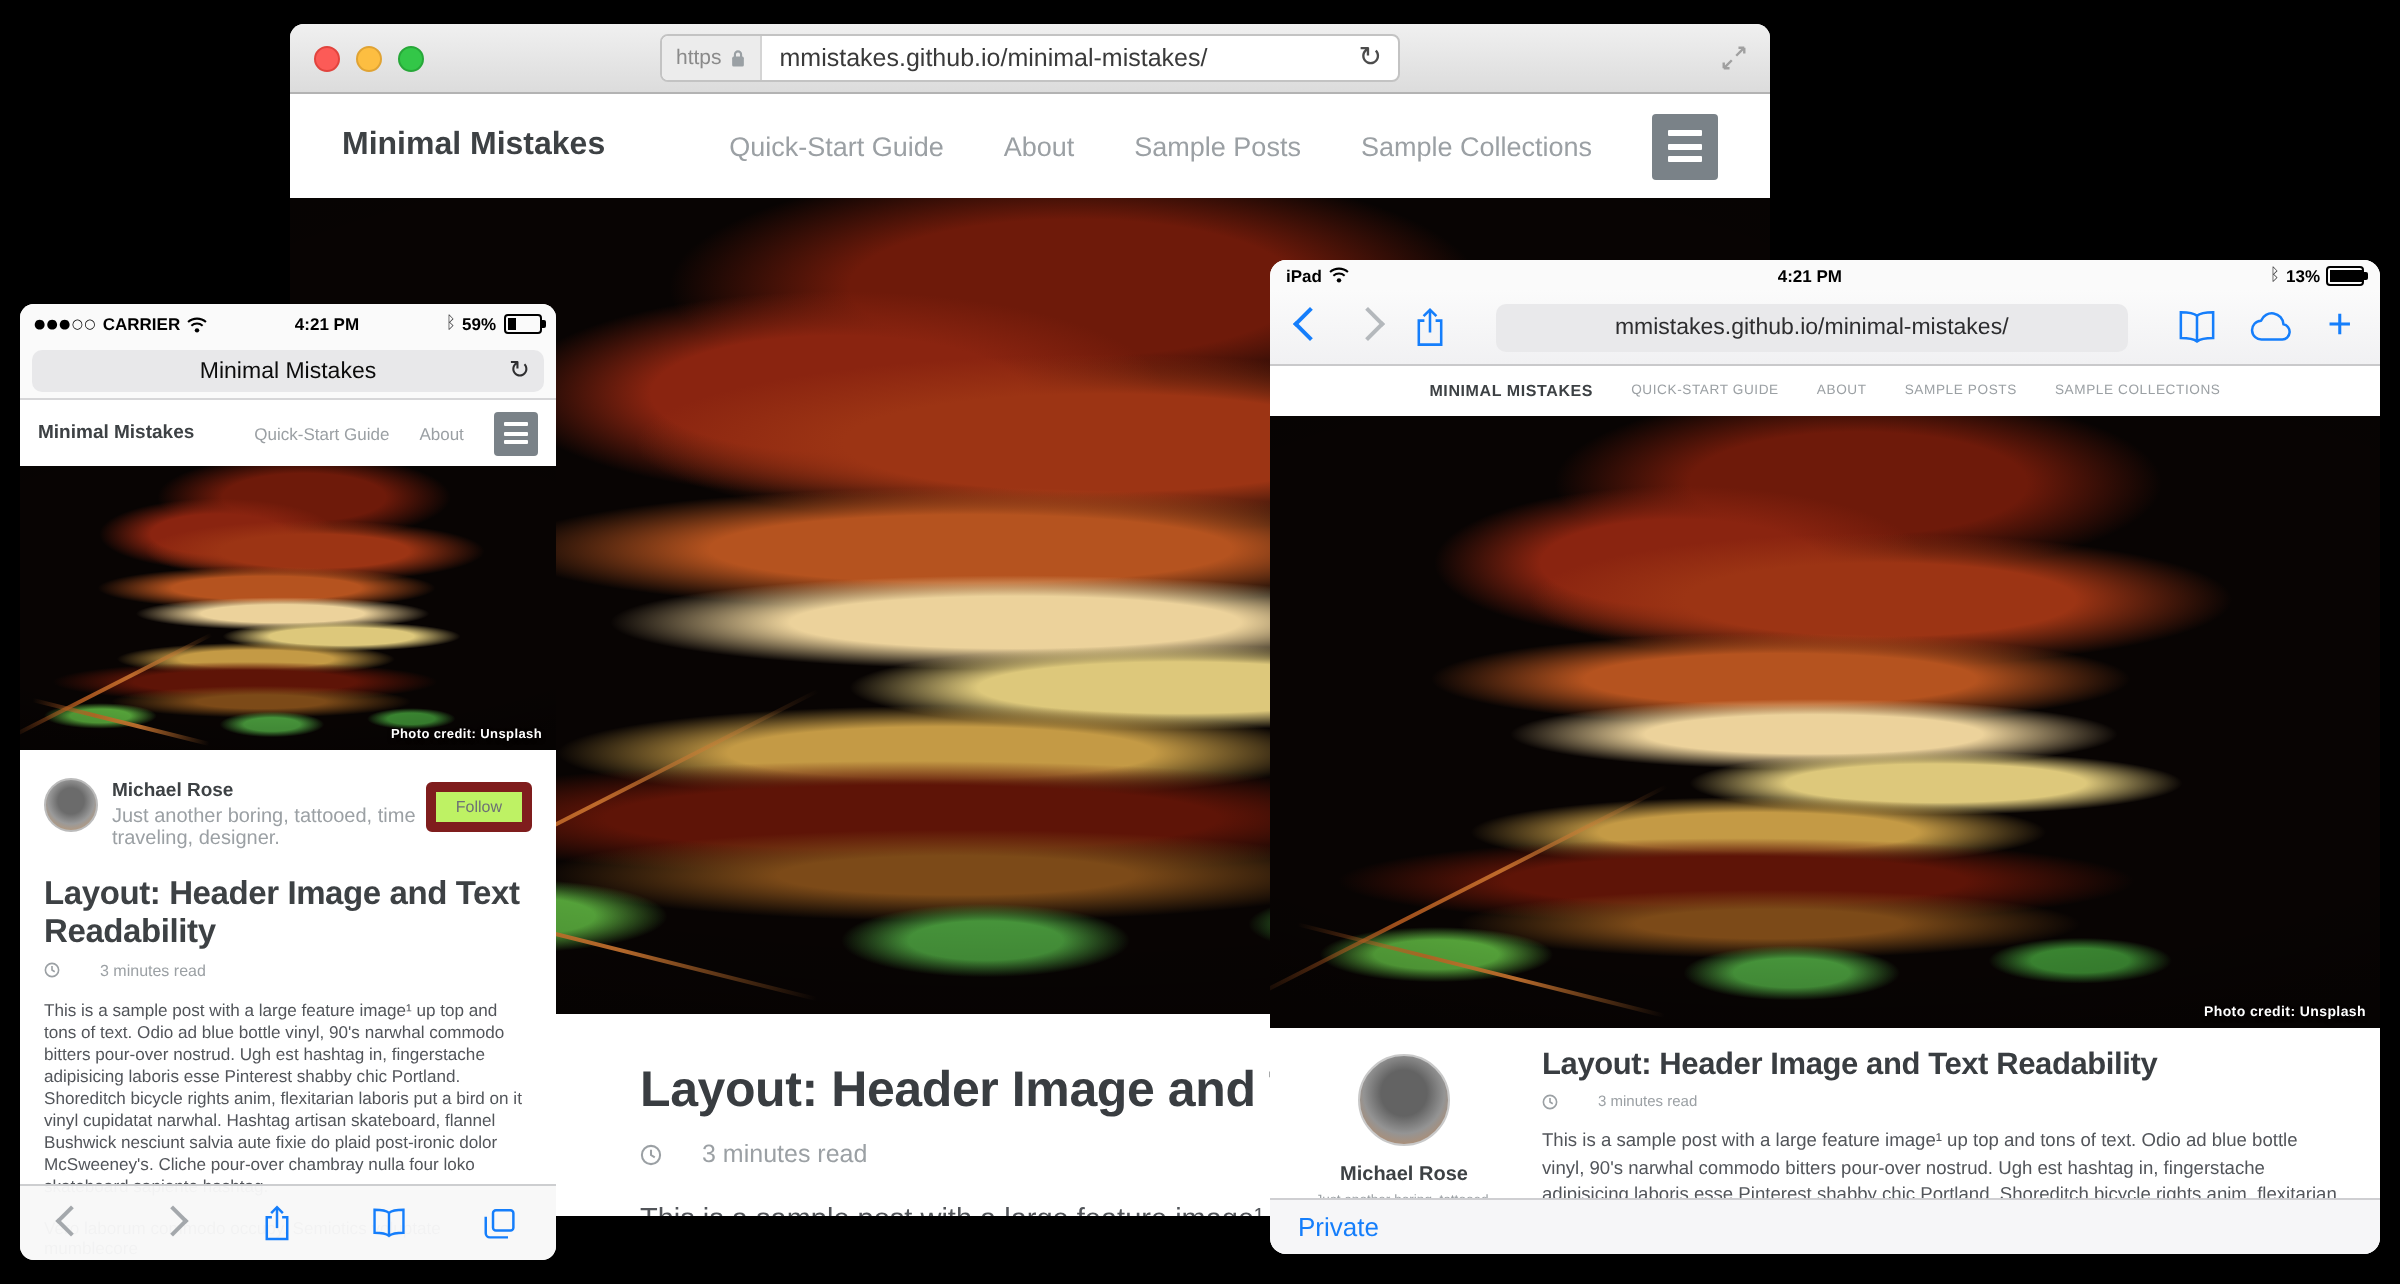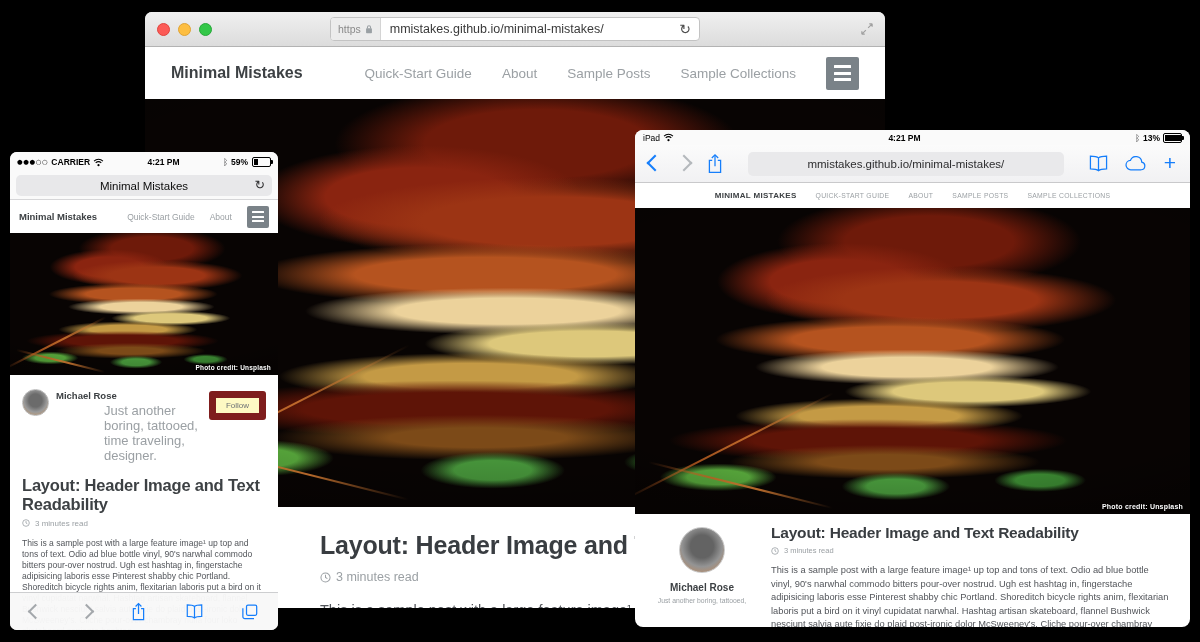--- a/index.html
+++ b/index.html
@@ -61,21 +61,21 @@
   .fs-btn{margin-left:auto;opacity:.8;}
   .d-nav{height:52px;display:flex;align-items:center;padding:0 26px;background:#fff;}
   .d-brand{font-weight:bold;font-size:16px;color:#3d4144;margin-right:62px;}
   .d-link{font-size:13.5px;color:#9ba0a4;margin-right:30px;}
   .d-menu{margin-left:auto;width:33px;height:33px;gap:3.5px;}
   .d-menu i{width:17px;height:3px;}
   .d-image{height:408px;}
   .d-image .photo-credit{font-size:8px;}
   .d-article{padding:24px 0 0 175px;}
   .d-title{font-size:25px;font-weight:bold;color:#393d41;white-space:nowrap;letter-spacing:-.2px;}
-  .meta-row{display:flex;align-items:center;gap:5px;color:#9ba0a4;}
+  .meta-row{display:flex;align-items:center;gap:20px;color:#9ba0a4;}
   .d-meta{margin-top:10px;font-size:12.5px;}
   .d-body{margin-top:15px;font-size:14.5px;line-height:1.58;color:#52555a;width:585px;}
 
   
   .iphone{left:10px;top:152px;width:268px;height:478px;background:#fff;border-radius:7px;overflow:hidden;z-index:3;}
   .ip-status{height:20px;display:flex;align-items:center;padding:0 7px;font-size:8.5px;font-weight:bold;color:#000;background:#fafafa;}
   .ip-status .dots{font-size:6.5px;letter-spacing:.6px;margin-right:3px;}
   .ip-status .mid{flex:1;text-align:center;}
   .ip-rt{display:flex;align-items:center;gap:3px;}
   .bt{font-weight:normal;color:#3c3c3e;font-size:8.5px;}
@@ -92,34 +92,34 @@
   .ip-menu i{width:12px;height:2px;}
   .ip-image{height:142px;}
   .ip-image .photo-credit{font-size:6.5px;}
   .ip-content{padding:14px 12px 0;}
   .author-row{display:flex;align-items:flex-start;}
   .ip-avatar{width:25px;height:25px;border-radius:50%;flex:none;
     background:radial-gradient(circle at 50% 42%,#6b6b6b 0 34%,#9a9a9a 60%,#c96 96%);
     border:.5px solid #bbb;}
   .author-txt{margin-left:7px;padding-top:1px;}
   .author-name{font-size:9.5px;font-weight:bold;color:#3d4144;}
-  .author-bio{font-size:13px;color:#9ba0a4;margin-top:2px;margin-left:48px;}
-  .follow-btn{margin-left:auto;font-size:8px;color:#6d7175;border:7px solid #7f1d1d;border-radius:3px;padding:3px 10px;background:#fef9c3;margin-top:2px;}
+  .author-bio{font-size:10px;color:#9ba0a4;margin-top:2px;}
+  .follow-btn{margin-left:auto;font-size:8px;color:#6d7175;border:5px solid #7f1d1d;border-radius:3px;padding:3px 10px;background:#bef264;margin-top:2px;}
   .ip-title{margin-top:13px;font-size:16.5px;line-height:1.14;font-weight:bold;color:#3d4144;letter-spacing:-.2px;}
   .ip-meta{margin-top:5px;font-size:8px;}
   .ip-body{margin-top:10px;font-size:8.55px;line-height:1.3;color:#52555a;}
   .ip-body2{margin-top:9px;font-size:8.55px;color:#52555a;}
   .ip-toolbar{position:absolute;left:0;right:0;bottom:0;height:37px;background:rgba(248,248,248,.97);border-top:1px solid #cdced0;display:flex;align-items:center;justify-content:space-between;padding:0 20px;}
   .ip-toolbar .nav-ch{color:#a4a8ac;}
   .ip-toolbar .blue{color:#157efb;}
 
   
   .ipad{left:635px;top:130px;width:555px;height:497px;background:#fff;border-radius:8px;overflow:hidden;z-index:2;}
   .pad-status{height:15px;display:flex;align-items:center;padding:0 8px;font-size:8.5px;color:#000;background:#fafafa;}
-  .pad-status .lft{display:flex;align-items:center;gap:3px;font-weight:normal;}
+  .pad-status .lft{display:flex;align-items:center;gap:3px;font-weight:bold;}
   .pad-status .mid{flex:1;text-align:center;font-weight:bold;}
   .pad-status .rt{display:flex;align-items:center;gap:3px;font-weight:bold;}
   .pad-battery{width:17px;height:8px;}
   .pad-toolbar{height:37px;background:linear-gradient(#fbfbfb,#f1f1f3);border-bottom:1px solid #c9c9cb;display:flex;align-items:center;padding:0 14px;gap:17px;}
   .pad-toolbar .blue{color:#157efb;}
   .pad-toolbar .dis{color:#b4b8bc;}
   .pad-urlfield{flex:1;height:24px;background:#e9e9eb;border-radius:5px;margin:0 8px;display:flex;align-items:center;justify-content:center;font-size:11.5px;color:#2d2d2f;}
   .pad-plus{font-size:21px;font-weight:300;line-height:1;margin-top:-2px;}
   .pad-nav{height:25px;display:flex;align-items:center;justify-content:center;background:#fff;}
   .pad-brand{font-weight:bold;font-size:8px;color:#3d4144;letter-spacing:.3px;text-transform:uppercase;}
@@ -377,13 +377,16 @@
         <svg viewBox="0 0 14 14" width="8" height="8">
             <circle cx="7" cy="7" r="5.8" fill="none" stroke="#9ba0a4" stroke-width="1.4"></circle>
             <path d="M7 3.6V7l2.4 1.5" fill="none" stroke="#9ba0a4" stroke-width="1.4"></path>
           </svg>
         <span>3 minutes read</span>
       </div>
       <div class="pad-body">This is a sample post with a large feature image¹ up top and tons of text. Odio ad blue bottle vinyl, 90's narwhal commodo bitters pour-over nostrud. Ugh est hashtag in, fingerstache adipisicing laboris esse Pinterest shabby chic Portland. Shoreditch bicycle rights anim, flexitarian laboris put a bird on it vinyl cupidatat narwhal. Hashtag artisan skateboard, flannel Bushwick nesciunt salvia aute fixie do plaid post-ironic dolor McSweeney's. Cliche pour-over chambray nulla four loko skateboard sapiente hashtag.</div>
     </div>
   </div>
 
+  <div class="pad-private">
+    <span>Private</span>
+  </div>
 </div>
 
 </body></html>

